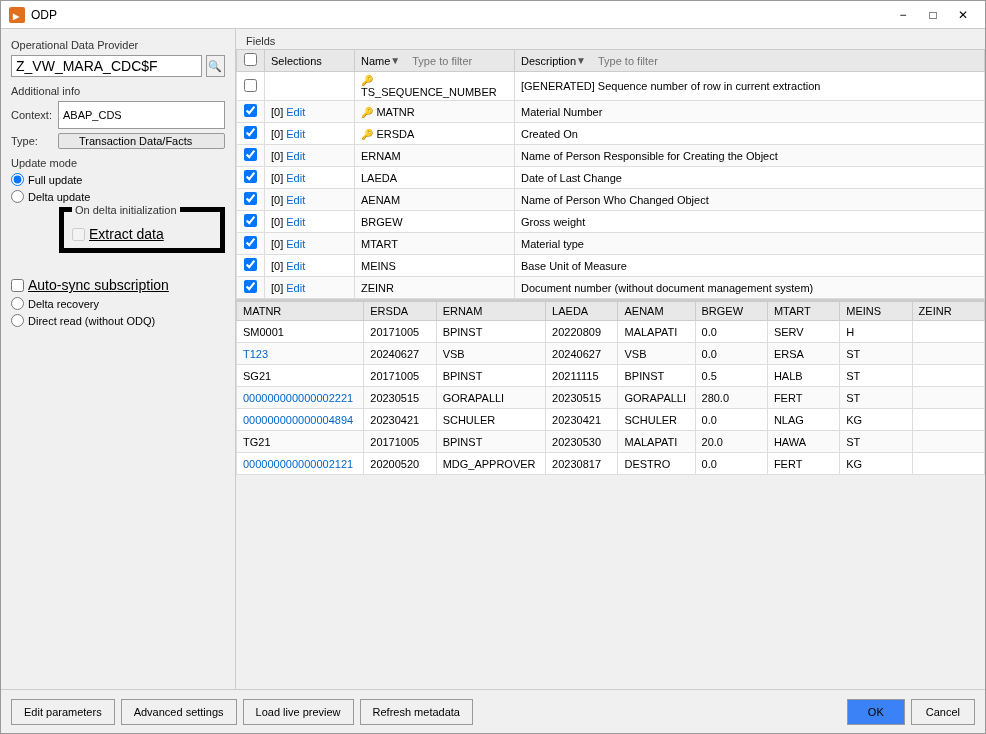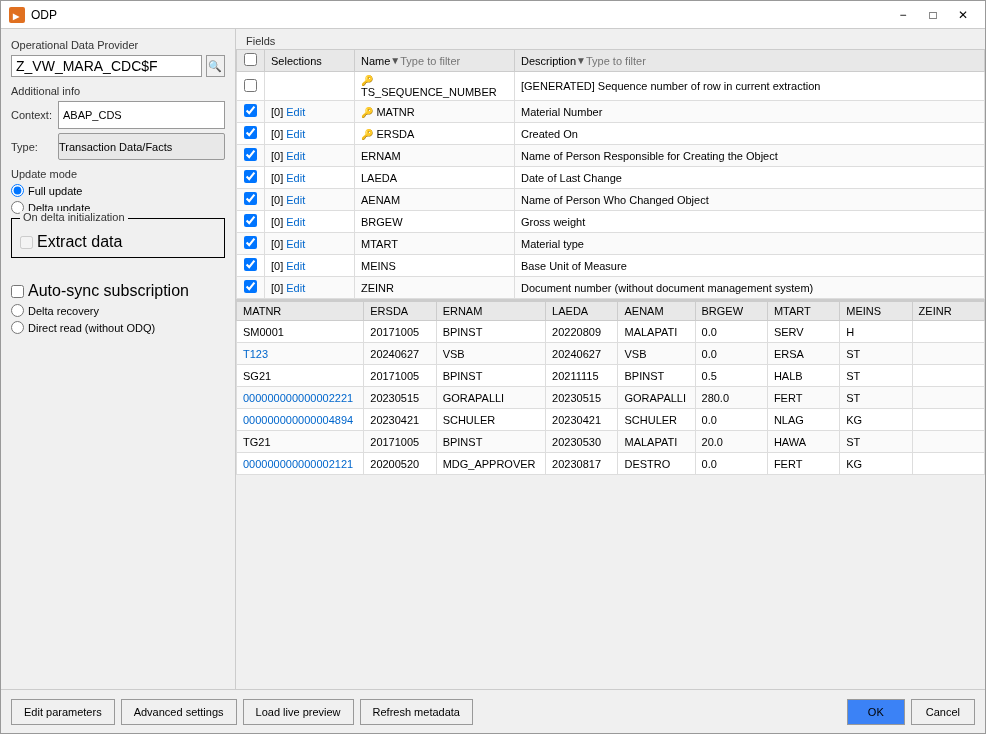--- a/index.html
+++ b/index.html
@@ -122,32 +122,33 @@
       font-size: 11px;
       padding: 1px 4px;
       border: 1px solid #999;
       background: white;
       height: 28px;
       display: flex;
       align-items: center;
     }
     .info-value-pill {
       font-size: 11px;
-      padding: 1px 0;
+      padding: 1px 20px;
       border: 1px solid #999;
       background: #e8e8e8;
-      height: 27px;
+      height: 16px;
       display: flex;
       align-items: center;
       border-radius: 2px;
     }
     .group-box {
-      border: 1px solid #000000;
+      border: 5px solid #000000;
       padding: 6px 8px;
       position: relative;
+      margin-left: 48px;
     }
     .group-box-label {
       position: absolute;
       top: -8px;
       left: 8px;
       background: #f0f0f0;
       padding: 0 3px;
       font-size: 11px;
       color: #333;
     }
@@ -163,21 +164,22 @@
     .radio-label {
       font-size: 11px;
     }
     .checkbox-row {
       display: flex;
       align-items: center;
       gap: 4px;
       margin-top: 2px;
     }
     .checkbox-label {
-      font-size: 16px;
+      font-size: 14px;
+      text-decoration: underline;
     }
 
     
     .right-panel {
       flex: 1;
       display: flex;
       flex-direction: column;
       overflow: hidden;
     }
 
@@ -221,20 +223,21 @@
     .col-check { width: 28px; text-align: center; }
     .col-selections { width: 90px; }
     .col-name { width: 160px; }
     .col-desc { }
     .filter-input {
       border: none;
       background: transparent;
       font-size: 11px;
       width: 100%;
       outline: none;
+      margin-left: 12px;
     }
     .th-with-filter {
       display: flex;
       align-items: flex-start;
     }
     .filter-icon {
       color: #555;
       font-size: 10px;
     }
     .key-icon {

